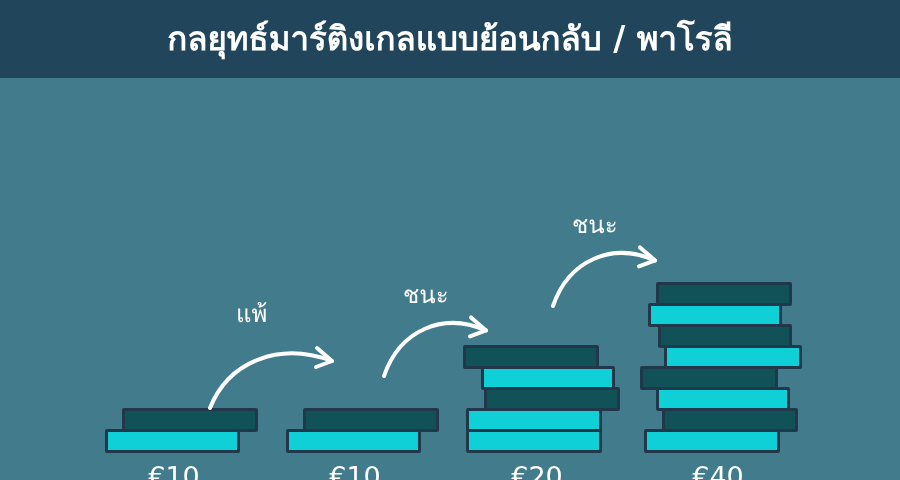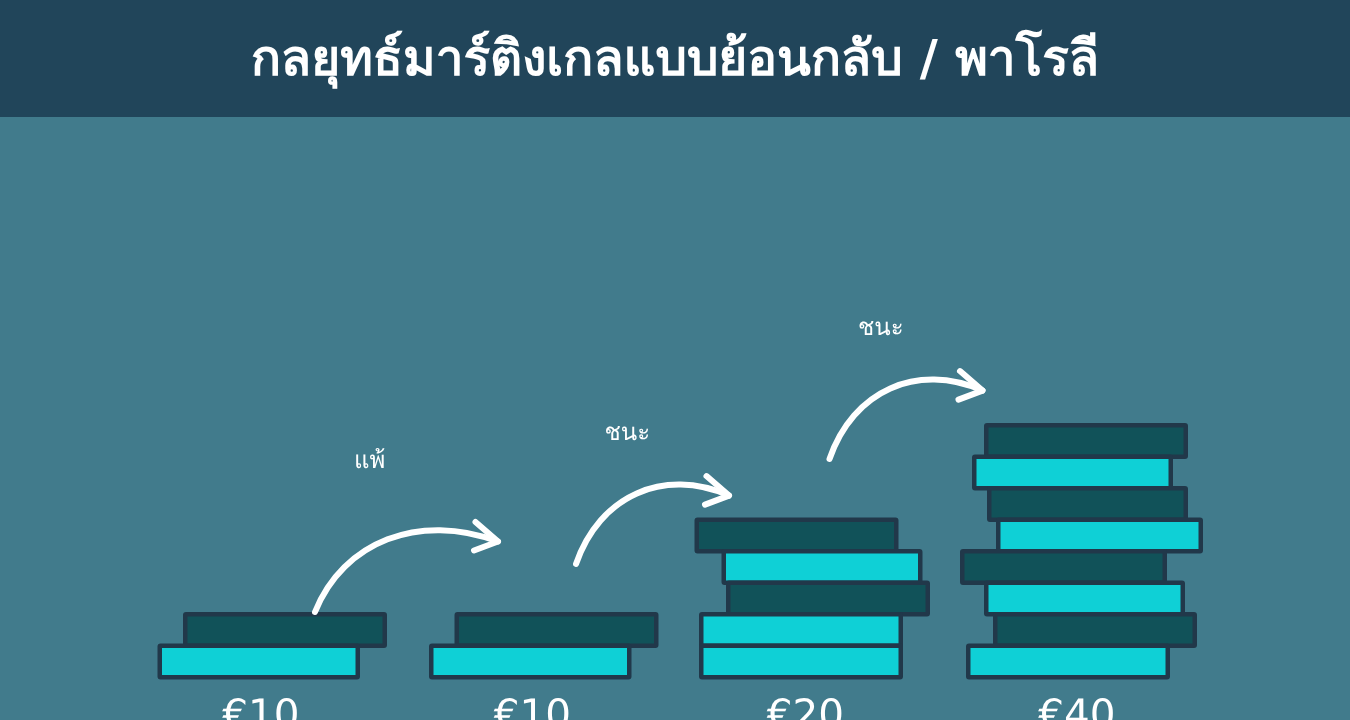--- a/index.html
+++ b/index.html
@@ -64,21 +64,21 @@
     color: #ffffff;
     font-size: 27px;
     font-weight: normal;
     white-space: nowrap;
     text-align: center;
     font-family: "DejaVu Sans", "Liberation Sans", sans-serif;
   }
   .annotation-label {
     position: absolute;
     color: #ffffff;
-    font-size: 16px;
+    font-size: 24px;
     font-weight: normal;
     white-space: nowrap;
     font-family: Liberation Sans, sans-serif;
   }
   .arrow-svg {
     position: absolute;
     overflow: visible;
   }
 </style>
 </head>

